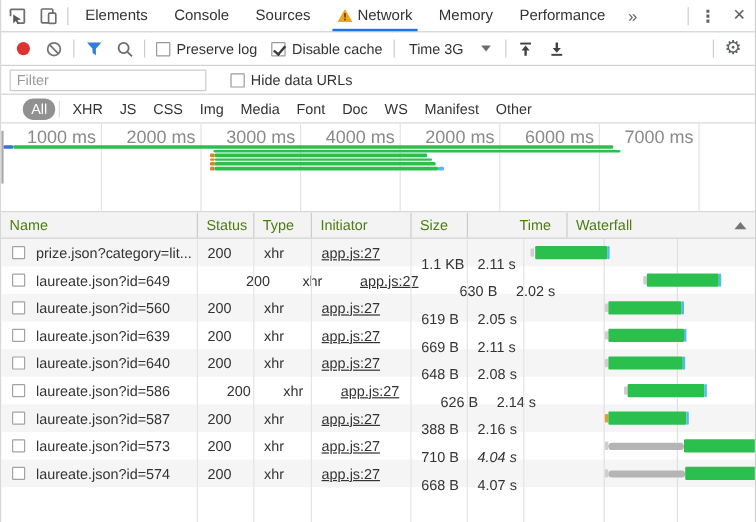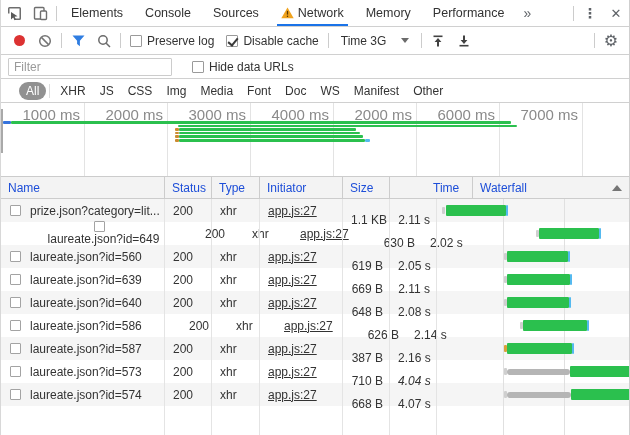--- a/index.html
+++ b/index.html
@@ -50,29 +50,29 @@
   .overview { height:74px; border-bottom:1px solid #ccc; position:relative; overflow:hidden; flex:0 0 auto; background:#fff; }
   .ov-grid { position:absolute; top:0; bottom:0; width:1px; background:#e3e3e3; }
   .ov-label { position:absolute; top:3px; font-size:15px; color:#8a8a8a; transform:translateX(-100%); padding-right:4px; white-space:nowrap; }
   .ov-bar { position:absolute; height:2.6px; border-radius:1px; }
   .ov-green { background:#2bc04e; } .ov-blue { background:#3573dd; }
   .ov-orange { background:#cb8b2f; } .ov-cyan { background:#54b9ef; }
   .ov-handle { position:absolute; left:0; top:6px; width:2px; height:44px; background:#a9a9a9; }
 
   
   .table { flex:1; position:relative; overflow:hidden; }
-  .thead { height:22px; background:#f3f3f3; border-bottom:1px solid #ccc; display:flex; align-items:stretch; color:#1d4ed8; }
+  .thead { height:22px; background:#f3f3f3; border-bottom:1px solid #ccc; display:flex; align-items:stretch; color:#4d7c0f; }
   .th { padding:0 7px; border-right:1px solid #ccc; display:flex; align-items:center; overflow:hidden; white-space:nowrap; flex:0 0 auto; }
   .th:last-child { border-right:none; flex:1; justify-content:space-between; }
   .sort-up { width:0; height:0; border-left:5px solid transparent; border-right:5px solid transparent; border-bottom:6px solid #757575; }
   .tbody { position:relative; }
   .row { height:23px; display:flex; align-items:center; }
   .row:nth-child(odd) { background:#f5f5f5; }
   .cell { padding:0 8px; overflow:hidden; white-space:nowrap; flex:0 0 auto; }
-  .cell.rt { text-align:right; padding-right:7px;margin-top:18px; }
+  .cell.rt { text-align:left; padding-right:7px;margin-top:18px; }
   .name-cell { display:flex; align-items:center; padding:0 0 0 9px; }
   .row-cb { width:11px; height:11px; border:1px solid #a3a3a3; border-radius:1px; background:#fff; margin-right:9px; flex:0 0 auto; }
   .name-text { overflow:hidden; text-overflow:ellipsis; white-space:nowrap; }
   .init-link { text-decoration:underline; color:#333; }
   .wf-cell { position:relative; flex:1; height:100%; padding:0; }
   .overlay { position:absolute; left:0; right:0; top:22px; bottom:0; pointer-events:none; z-index:1; }
   .col-line { position:absolute; top:0; bottom:0; width:1px; background:#e4e4e4; }
   .wf-line { position:absolute; top:0; bottom:0; width:1px; background:#e0e0e0; }
   .seg { position:absolute; z-index:2; }
   .seg-q  { top:8px; height:7px; background:#cfcfcf; border-radius:1px; }
@@ -284,21 +284,21 @@
           <div class="cell" style="width: 83px;"><span class="init-link">app.js:27</span></div>
           <div class="cell rt" style="width: 47px;">1.1 KB</div>
           <div class="cell rt" style="width: 47px;">2.11 s</div>
           <div class="wf-cell">
             <div class="seg seg-q" style="left: 4.924px; width: 3.08px;"></div>
             <div class="seg seg-dl" style="left: 9.236px; width: 59.752px;"></div>
             <div class="seg seg-tip" style="left: 68.988px; width: 2.156px;"></div>
           </div>
         </div>
         <div class="row">
-          <div class="cell name-cell" style="width: 196px; flex-direction: column;">
+          <div class="cell name-cell" style="width: 196px;">
             <div class="row-cb"></div>
             <div class="name-text">laureate.json?id=649</div>
           </div>
           <div class="cell" style="width: 47px;">200</div>
           <div class="cell" style="width: 48px;">xhr</div>
           <div class="cell" style="width: 83px;"><span class="init-link">app.js:27</span></div>
           <div class="cell rt" style="width: 47px;">630 B</div>
           <div class="cell rt" style="width: 47px;">2.02 s</div>
           <div class="wf-cell">
             <div class="seg seg-q" style="left: 67.14px; width: 3.08px;"></div>
@@ -371,21 +371,21 @@
           </div>
         </div>
         <div class="row">
           <div class="cell name-cell" style="width: 164px;">
             <div class="row-cb"></div>
             <div class="name-text">laureate.json?id=587</div>
           </div>
           <div class="cell" style="width: 47px;">200</div>
           <div class="cell" style="width: 48px;">xhr</div>
           <div class="cell" style="width: 83px;"><span class="init-link">app.js:27</span></div>
-          <div class="cell rt" style="width: 47px;">387 B</div>
+          <div class="cell rt" style="width: 47px;">388 B</div>
           <div class="cell rt" style="width: 47px;">2.16 s</div>
           <div class="wf-cell">
             <div class="seg seg-qy" style="left: 67.14px; width: 3.08px;"></div>
             <div class="seg seg-dl" style="left: 70.22px; width: 64.372px;"></div>
             <div class="seg seg-tip" style="left: 134.592px; width: 2px;"></div>
           </div>
         </div>
         <div class="row">
           <div class="cell name-cell" style="width: 164px;">
             <div class="row-cb"></div>

